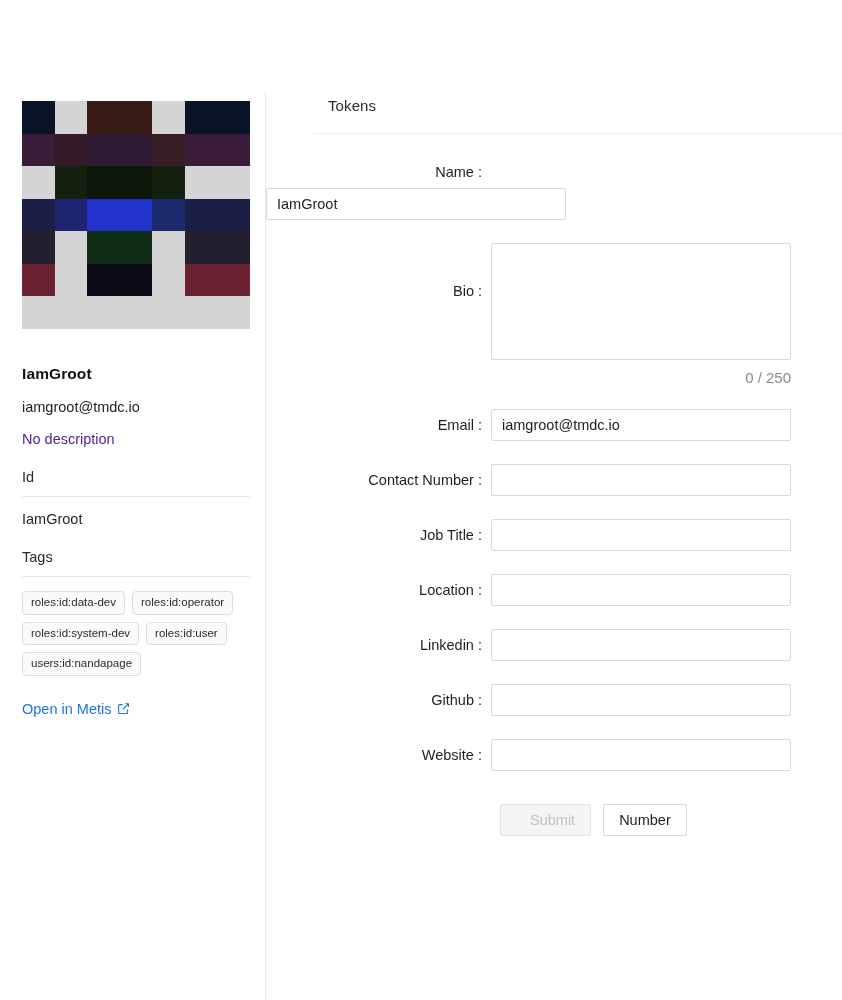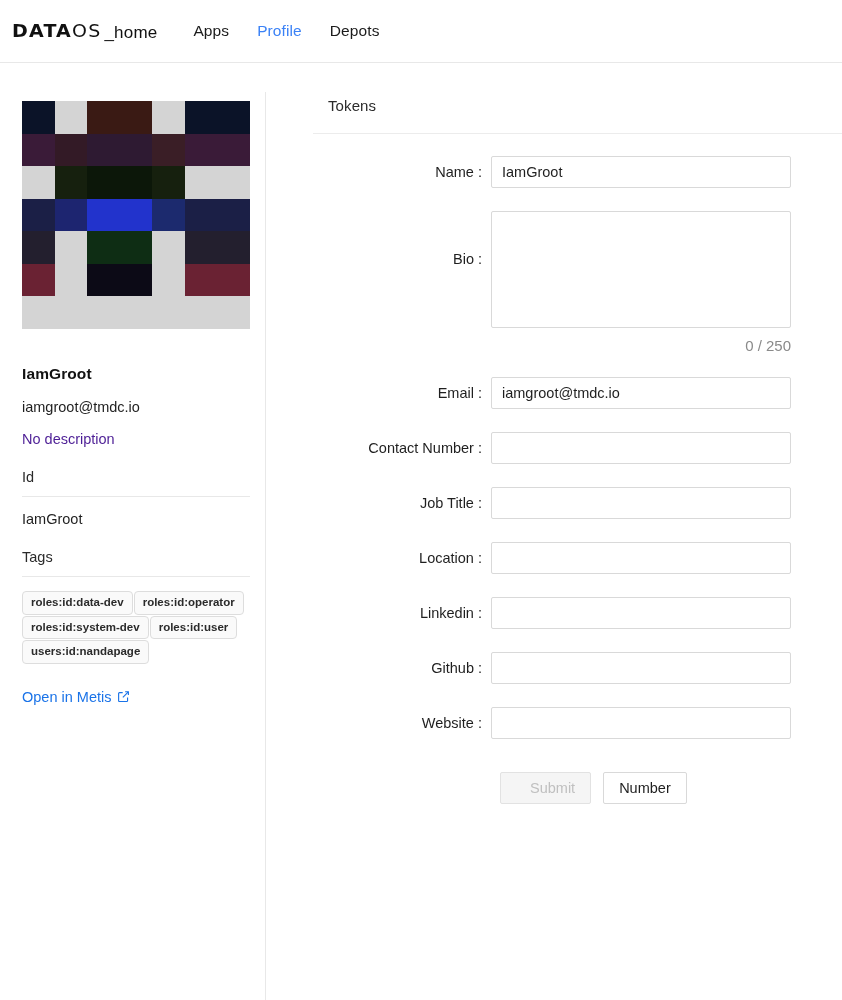--- a/index.html
+++ b/index.html
@@ -78,21 +78,21 @@
   .field-block { margin-top: 22px; }
   .field-label {
     font-size: 14.5px; color: #2a2a2a;
     padding-bottom: 11px;
   }
   .field-rule { height: 1px; background: #e8e8e8; width: 228px; }
   .field-value { font-size: 14.5px; color: #1f1f1f; padding-top: 14px; }
 
   .tags-wrap {
     margin-top: 14px; display: flex; flex-wrap: wrap;
-    gap: 1px; width: 236px; font-weight: bold;
+    gap: 7px; width: 236px;
   }
   .tag {
     border: 1px solid #dddddd; border-radius: 4px;
     background: #fafafa;
     font-size: 11.5px; color: #2b2b2b;
     padding: 4px 8px 5px 8px;
     white-space: nowrap; line-height: 1.1;
     cursor: pointer;
   }
   .metis-link {
@@ -123,21 +123,21 @@
   .tab.active::after {
     content: ""; position: absolute; left: 0; right: 0; bottom: 0;
     height: 3px; background: #2684f0; z-index: 2;
   }
 
   .form { padding: 0; margin-top: 0; }
   .row {
     display: flex; align-items: flex-start;
     margin-top: 23px;
   }
-  .row:first-child { margin-top: 22px; }
+  .row:first-child { margin-top: 22px; flex-direction: column; }
   .row-label {
     width: 225px; text-align: right; padding-right: 9px;
     font-size: 14.5px; color: #1f1f1f;
     line-height: 32px; white-space: nowrap;
   }
   .row.bio .row-label { line-height: 32px; padding-top: 32px; }
   .ctrl { width: 300px; }
   .inp {
     width: 300px; height: 32px;
     border: 1px solid #d9d9d9; border-radius: 2px;
@@ -173,32 +173,20 @@
   .btn.disabled {
     background: #f5f5f5; color: #c0c0c0;
     border-color: #e2e2e2; cursor: not-allowed; padding-left: 29px;
   }
 </style>
 </head>
 <body>
 
 <div class="page">
 
-  <div class="header">
-    <div class="logo">
-      <span class="logo-data">DATA</span>
-        <span class="logo-os">OS</span>
-      <span class="logo-home">_home</span>
-    </div>
-    <div class="nav">
-      <div class="nav-item">Apps</div>
-      <div class="nav-item active">Profile</div>
-      <div class="nav-item">Depots</div>
-    </div>
-  </div>
 
   <div class="sidebar">
 
     <div class="avatar" id="avatar">
         <i style="background: rgb(11, 19, 40);"></i>
         <i style="background: rgb(212, 212, 212);"></i>
         <i style="background: rgb(58, 26, 20);"></i>
         <i style="background: rgb(58, 26, 20);"></i>
         <i style="background: rgb(212, 212, 212);"></i>
         <i style="background: rgb(11, 19, 40);"></i>

